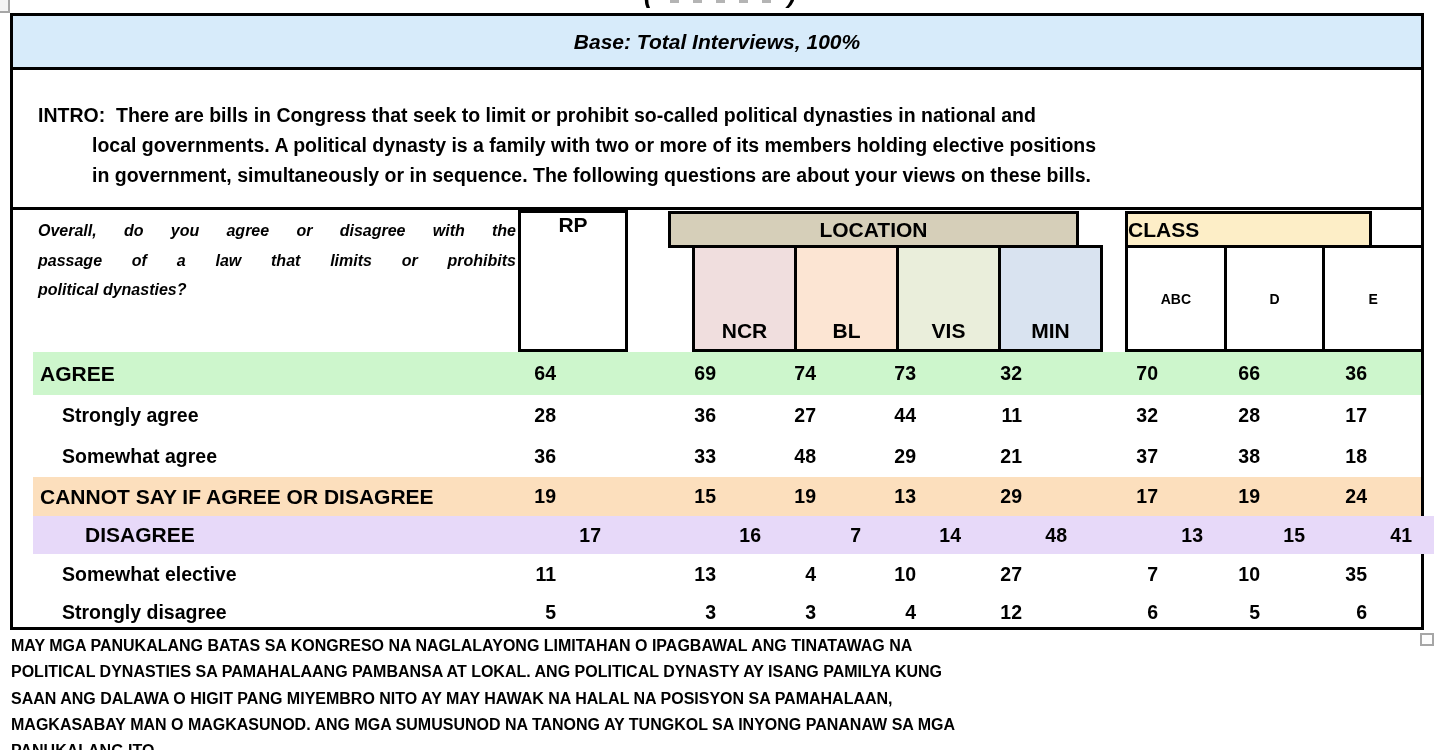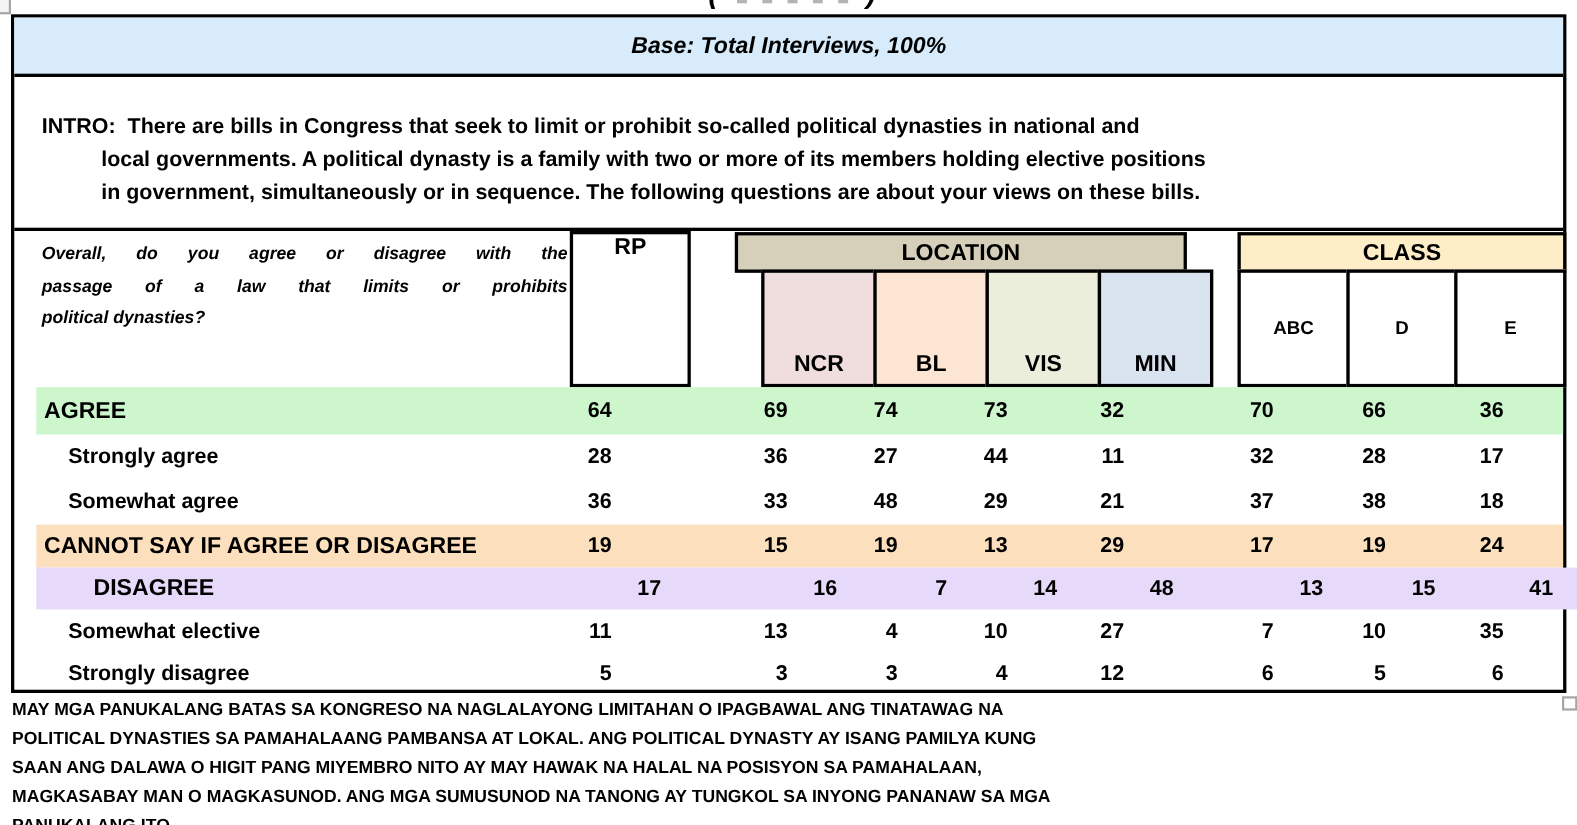--- a/index.html
+++ b/index.html
@@ -44,26 +44,26 @@
     display:flex;align-items:center;justify-content:center;font-weight:bold;font-size:21px;}
   .loc-cells{position:absolute;left:692px;top:245px;width:411px;height:107px;display:flex;}
   .loc-cells .hcell{flex:1;border:3px solid #000;box-sizing:border-box;
     display:flex;align-items:flex-end;justify-content:center;padding-bottom:6px;
     font-weight:bold;font-size:21px;}
   .loc-cells .hcell + .hcell{margin-left:-3px;}
   .hcell.ncr{background:var(--ncr-bg);}
   .hcell.bl{background:var(--bl-bg);}
   .hcell.vis{background:var(--vis-bg);}
   .hcell.min{background:var(--min-bg);}
-  .class-header{position:absolute;left:1125px;top:211px;width:299px;height:37px;
+  .class-header{position:absolute;left:1125px;top:211px;width:247px;height:37px;
     border:3px solid #000;box-sizing:border-box;background:var(--class-bg);
-    display:flex;align-items:center;justify-content:center;font-weight:bold;font-size:21px;}
+    display:flex;align-items:center;justify-content:flex-start;font-weight:bold;font-size:21px;}
   .class-cells{position:absolute;left:1125px;top:245px;width:299px;height:107px;display:flex;}
   .class-cells .hcell{flex:1;border:3px solid #000;box-sizing:border-box;background:#fff;
-    display:flex;align-items:center;justify-content:center;font-weight:bold;font-size:17px;}
+    display:flex;align-items:center;justify-content:center;font-weight:bold;font-size:14px;}
   .class-cells .hcell + .hcell{margin-left:-3px;}
   
   #rows{position:absolute;left:13px;top:352px;width:1408px;}
   .row{margin-left:20px;width:1388px;display:grid;
     grid-template-columns:427px 96px 160px 100px 100px 106px 136px 102px 107px 1fr;
     font-weight:bold;}
   .row:nth-child(1){height:43px;line-height:43px;}
   .row:nth-child(2){height:41px;line-height:41px;}
   .row:nth-child(3){height:41px;line-height:41px;}
   .row:nth-child(4){height:39px;line-height:39px;}

